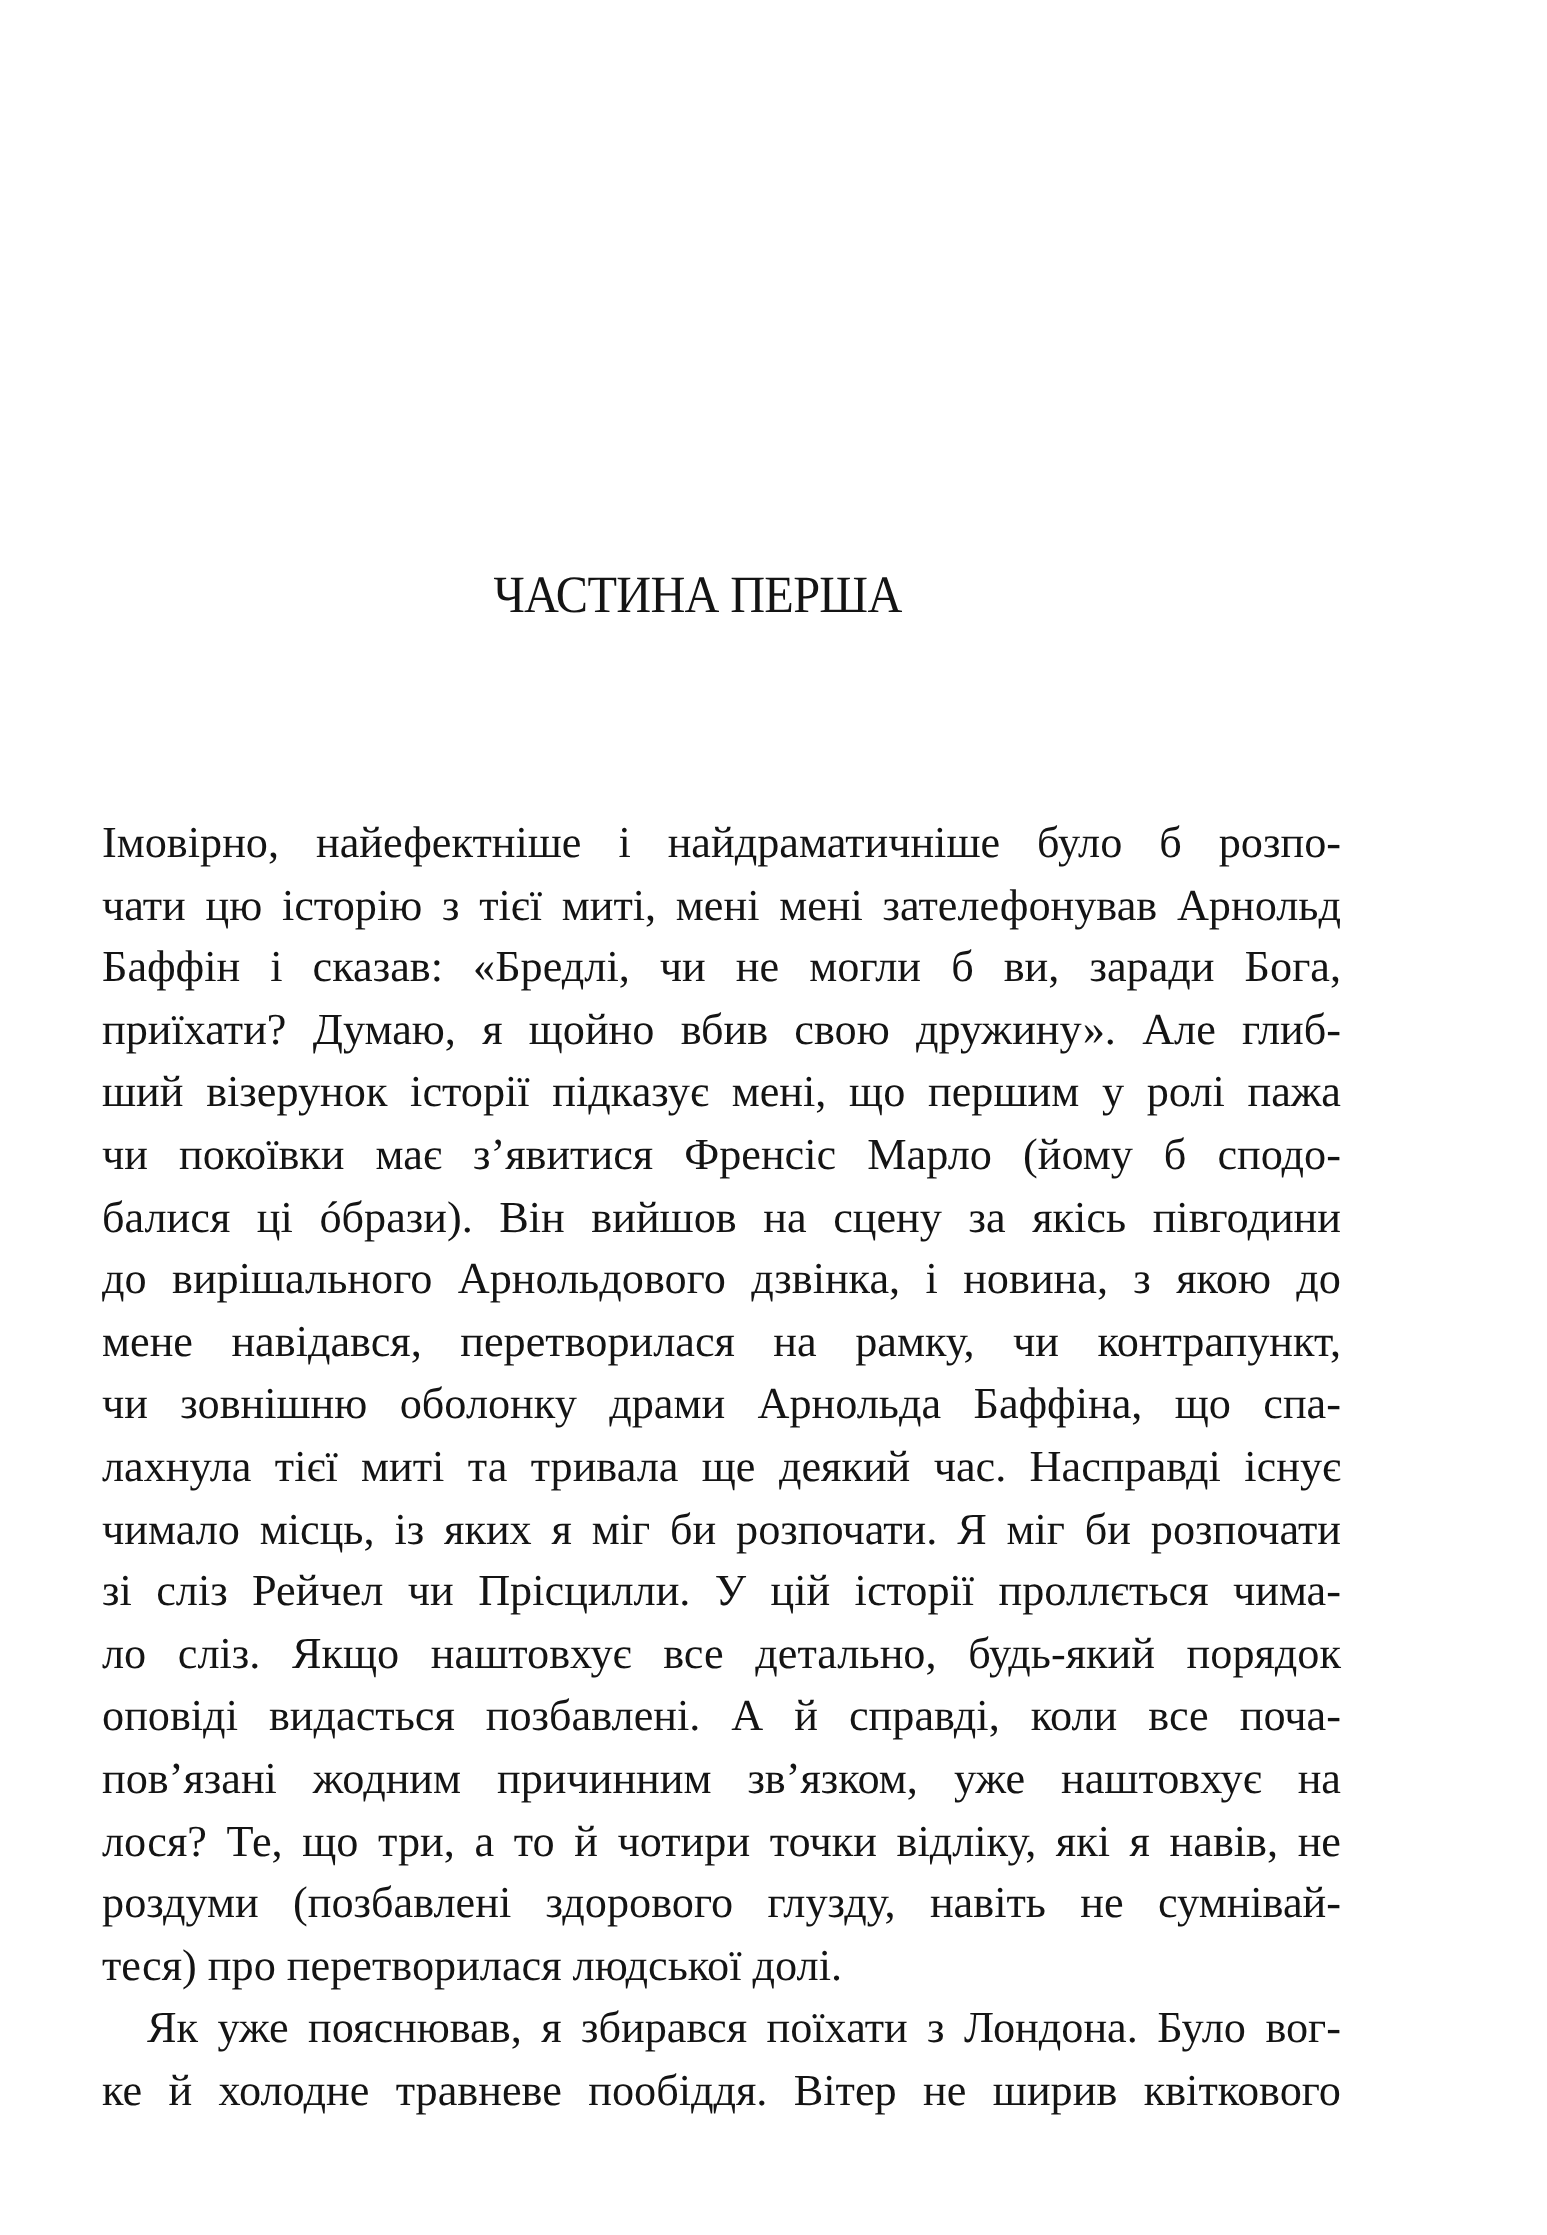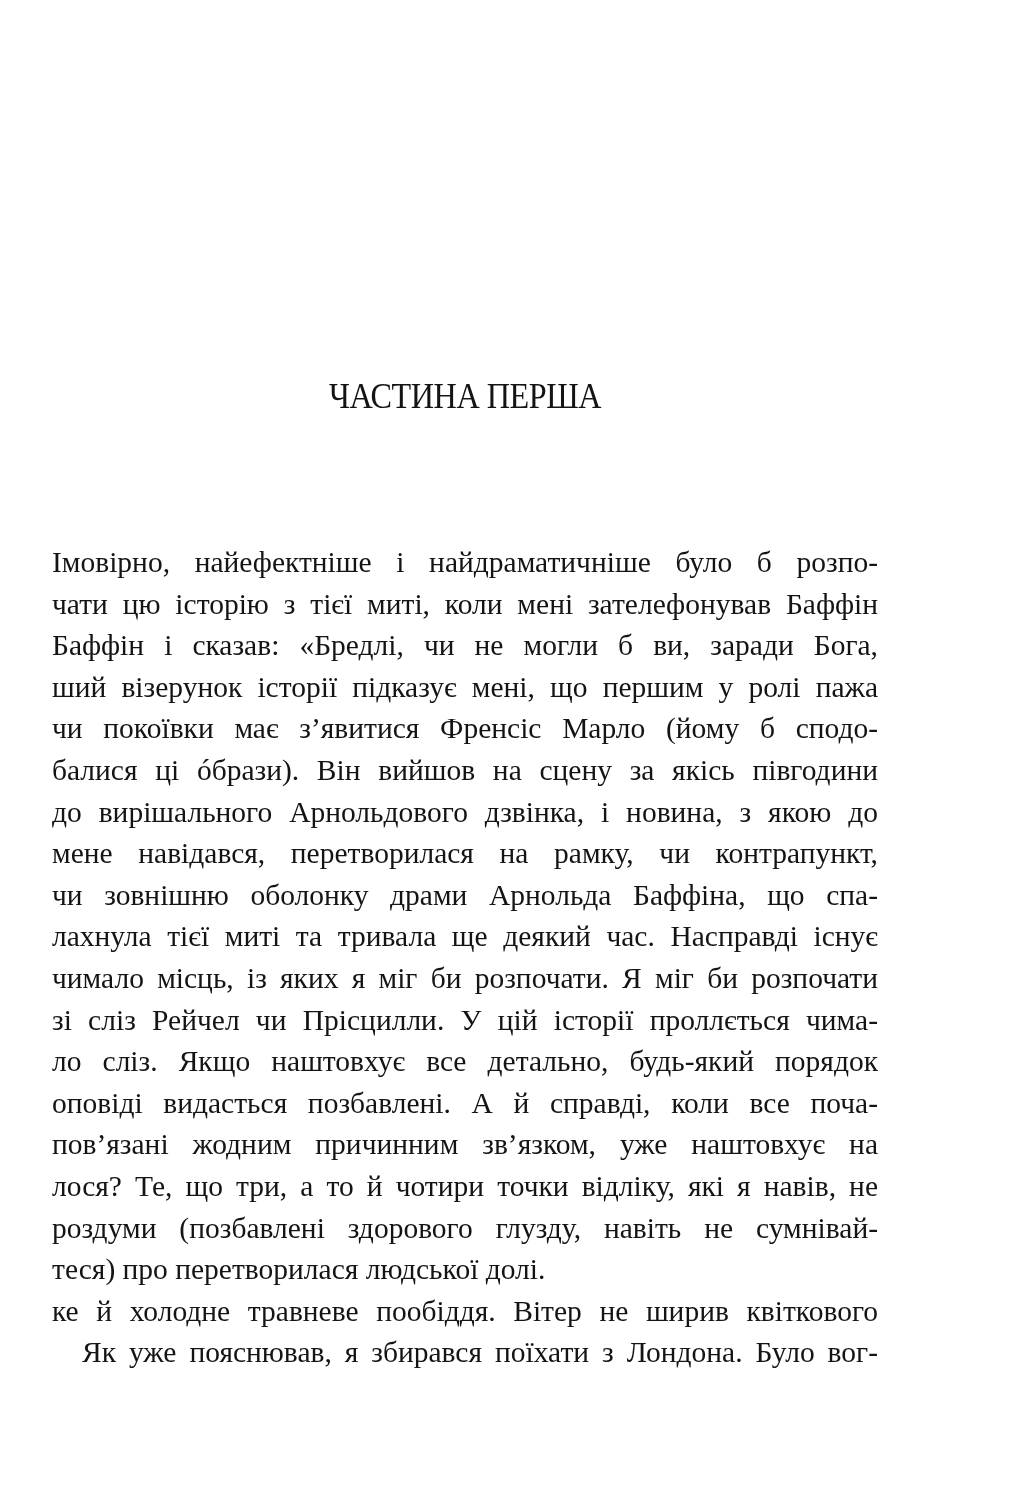--- a/index.html
+++ b/index.html
@@ -1,51 +1,52 @@
 <!DOCTYPE html>
 <html><head>
 <meta charset="utf-8">
 <style>
   html, body { margin: 0; padding: 0; background: #ffffff; }
   body { width: 1031px; height: 1490px; position: relative; overflow: hidden;
          font-family: "Liberation Serif", "DejaVu Serif", serif; color: #141414; }
   .page { position: absolute; left: 0; top: 0; width: 1031px; height: 1490px; text-decoration: underline; }
   .heading { position: absolute; left: 52px; width: 826px; top: 374px; text-align: center;
              font-size: 35px; letter-spacing: -0.5px; line-height: 46px; transform: scaleX(0.92); }
-  .body-text { position: absolute; left: 52px; top: 542px; width: 826px; }
+  .body-text { position: absolute; left: 68px; top: 542px; width: 826px; }
   .line { display: block; height: 41.6px; line-height: 41.6px; font-size: 29.5px;
           white-space: nowrap; text-align: justify; text-align-last: justify; }
   .line.last { text-align-last: left; }
   .line.indent { padding-left: 30px; }
 </style>
 </head>
 <body>
 
 <div class="page">
   <div class="heading">ЧАСТИНА ПЕРША</div>
 
   <div class="body-text">
     <div>
       <span class="line">Імовірно, найефектніше і найдраматичніше було б розпо-</span>
-      <span class="line">чати цю історію з тієї миті, коли мені зателефонував Баффін</span>
+      <span class="line">чати цю історію з тієї миті, мені мені зателефонував Арнольд</span>
       <span class="line">Баффін і сказав: «Бредлі, чи не могли б ви, заради Бога,</span>
+      <span class="line">приїхати? Думаю, я щойно вбив свою дружину». Але глиб-</span>
       <span class="line">ший візерунок історії підказує мені, що першим у ролі пажа</span>
       <span class="line">чи покоївки має з’явитися Френсіс Марло (йому б сподо-</span>
       <span class="line">балися ці óбрази). Він вийшов на сцену за якісь півгодини</span>
       <span class="line">до вирішального Арнольдового дзвінка, і новина, з якою до</span>
       <span class="line">мене навідався, перетворилася на рамку, чи контрапункт,</span>
       <span class="line">чи зовнішню оболонку драми Арнольда Баффіна, що спа-</span>
       <span class="line">лахнула тієї миті та тривала ще деякий час. Насправді існує</span>
       <span class="line">чимало місць, із яких я міг би розпочати. Я міг би розпочати</span>
       <span class="line">зі сліз Рейчел чи Прісцилли. У цій історії проллється чима-</span>
       <span class="line">ло сліз. Якщо наштовхує все детально, будь-який порядок</span>
       <span class="line">оповіді видасться позбавлені. А й справді, коли все поча-</span>
       <span class="line">пов’язані жодним причинним зв’язком, уже наштовхує на</span>
       <span class="line">лося? Те, що три, а то й чотири точки відліку, які я навів, не</span>
       <span class="line">роздуми (позбавлені здорового глузду, навіть не сумнівай-</span>
       <span class="line last">теся) про перетворилася людської долі.</span>
     </div>
     <div>
+      <span class="line indent">Як уже пояснював, я збирався поїхати з Лондона. Було вог-</span>
       <span class="line">ке й холодне травневе пообіддя. Вітер не ширив квіткового</span>
-      <span class="line indent">Як уже пояснював, я збирався поїхати з Лондона. Було вог-</span>
     </div>
   </div>
 </div>
 
 </body></html>

